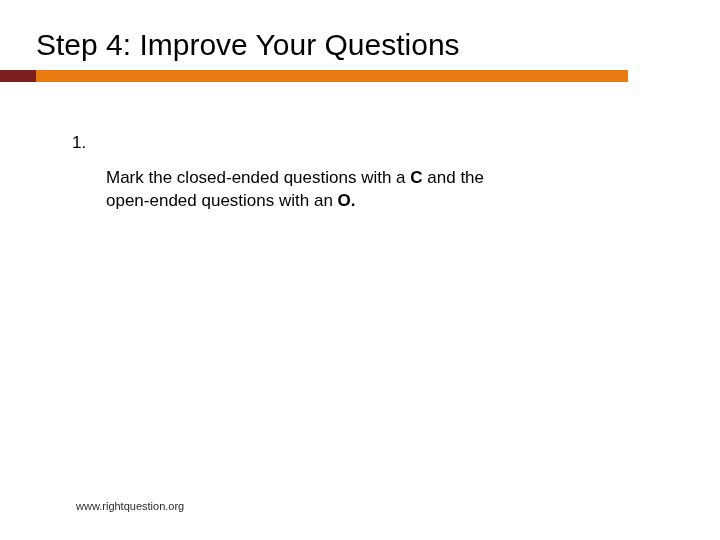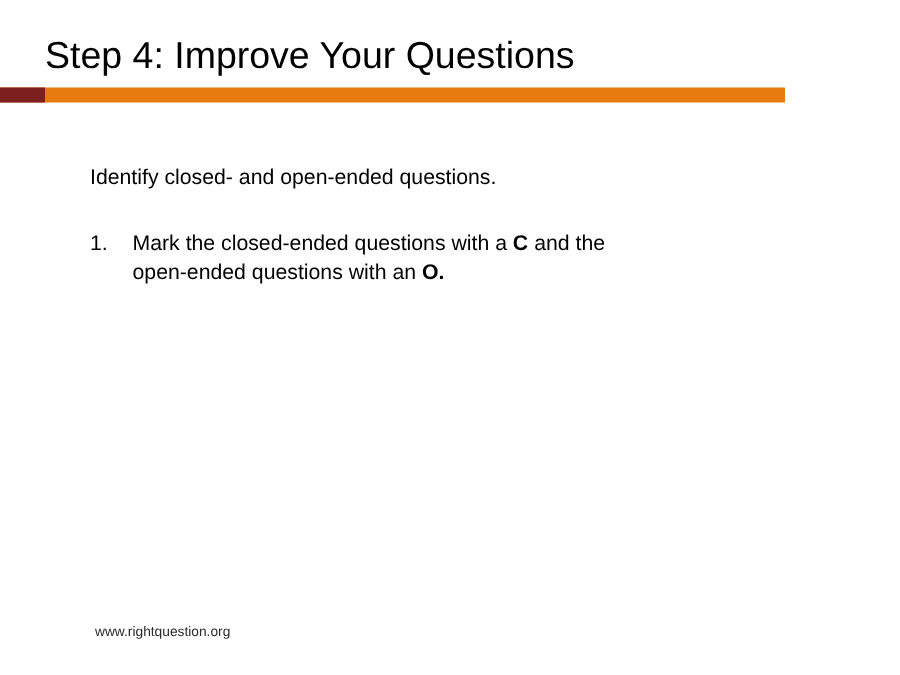--- a/index.html
+++ b/index.html
@@ -6,33 +6,32 @@
   html, body { width: 720px; height: 540px; font-family: Arial, Helvetica, sans-serif; background: #fff; color: #000; }
   .slide { width: 628px; height: 540px; position: relative; }
   .title { font-size: 30px; font-weight: 400; padding: 28px 0 8px 36px; letter-spacing: 0px; }
   .bar { height: 12px; width: 100%; background: #e87b10; position: relative; }
   .bar-accent { position: absolute; left: 0; top: 0; bottom: 0; width: 36px; background: #7c1f1f; }
   .body { padding: 50px 60px 0 72px; }
   .intro { font-size: 17px; margin-bottom: 32px; }
   .list { list-style: none; }
   .item { display: flex; font-size: 17px; line-height: 1.35; }
   .num { min-width: 26px; }
-  .txt { flex: 1; padding-left: 8px; padding-right: 40px; }
+  .txt { flex: 1; padding-left: 8px; padding-right: 40px; margin-top: 35px; }
   .footer { position: absolute; left: 76px; bottom: 28px; font-size: 11px; color: #2a2a2a; }
 </style>
 </head>
 <body>
 
 <div class="slide">
   <div class="title">Step 4: Improve Your Questions</div>
   <div class="bar">
     <div class="bar-accent"></div>
   </div>
   <div class="body">
-    <div class="intro">Identify closed- and open-ended questions.</div>
     <ol class="list">
       <li class="item">
         <span class="num">1.</span>
         <span class="txt">
           <span>Mark the closed-ended questions with a </span><b>C</b><span> and the open-ended questions with an </span><b>O.</b><span></span>
         </span>
       </li>
     </ol>
   </div>
   <div class="footer">www.rightquestion.org</div>

